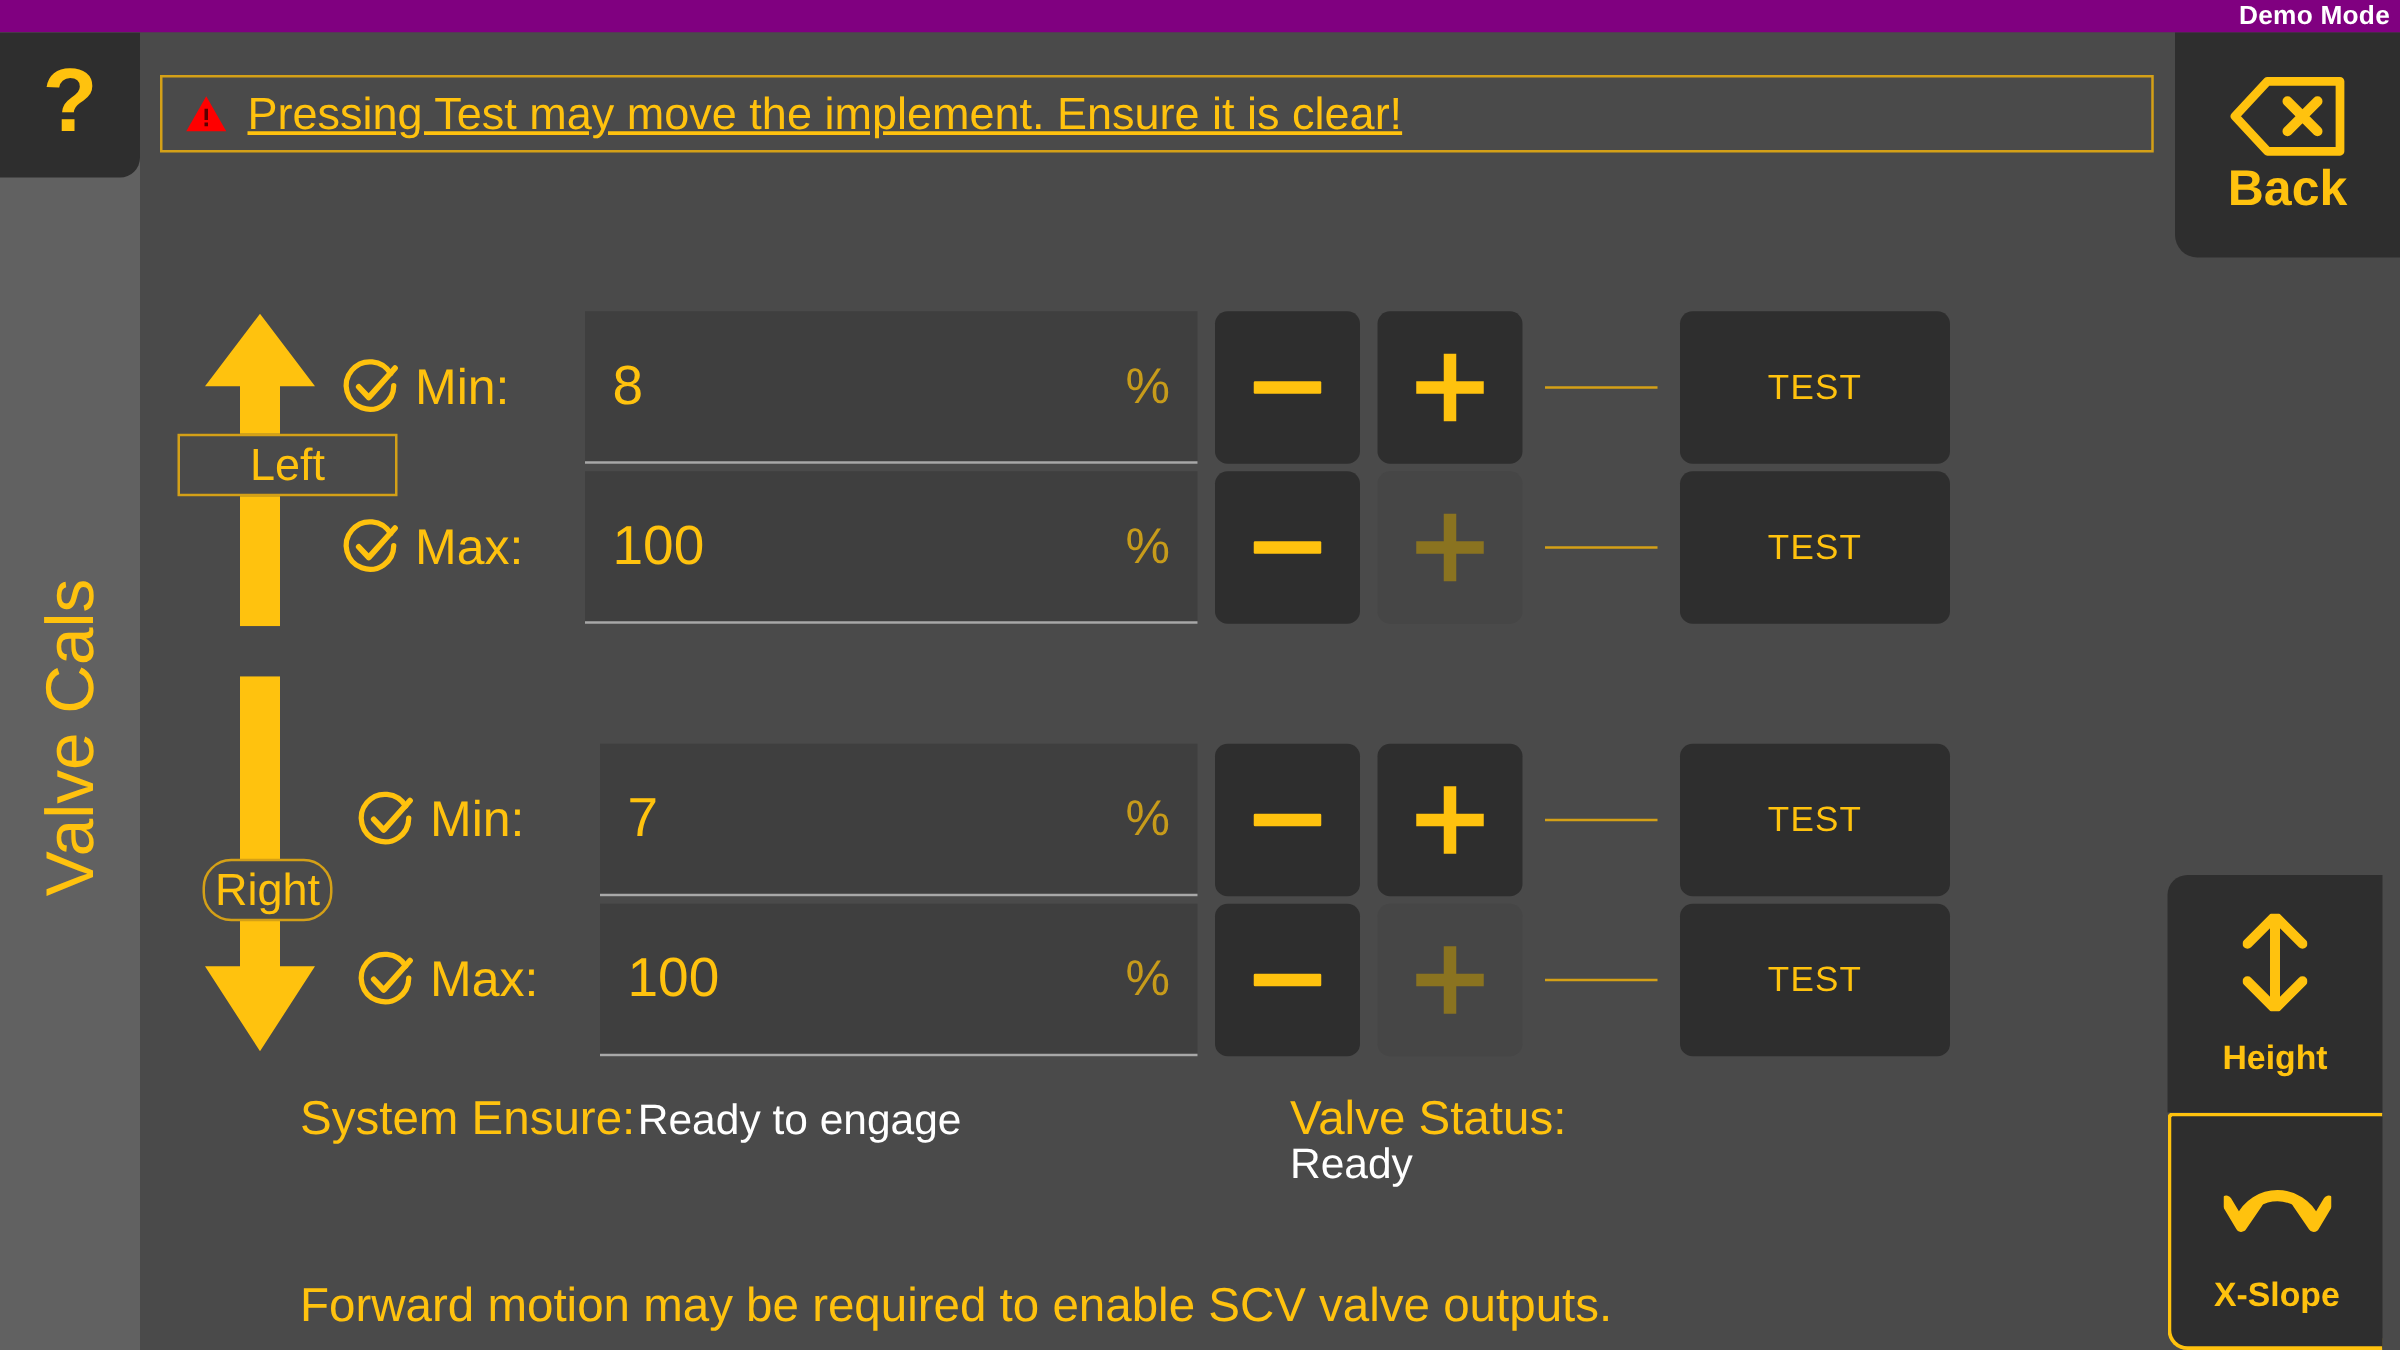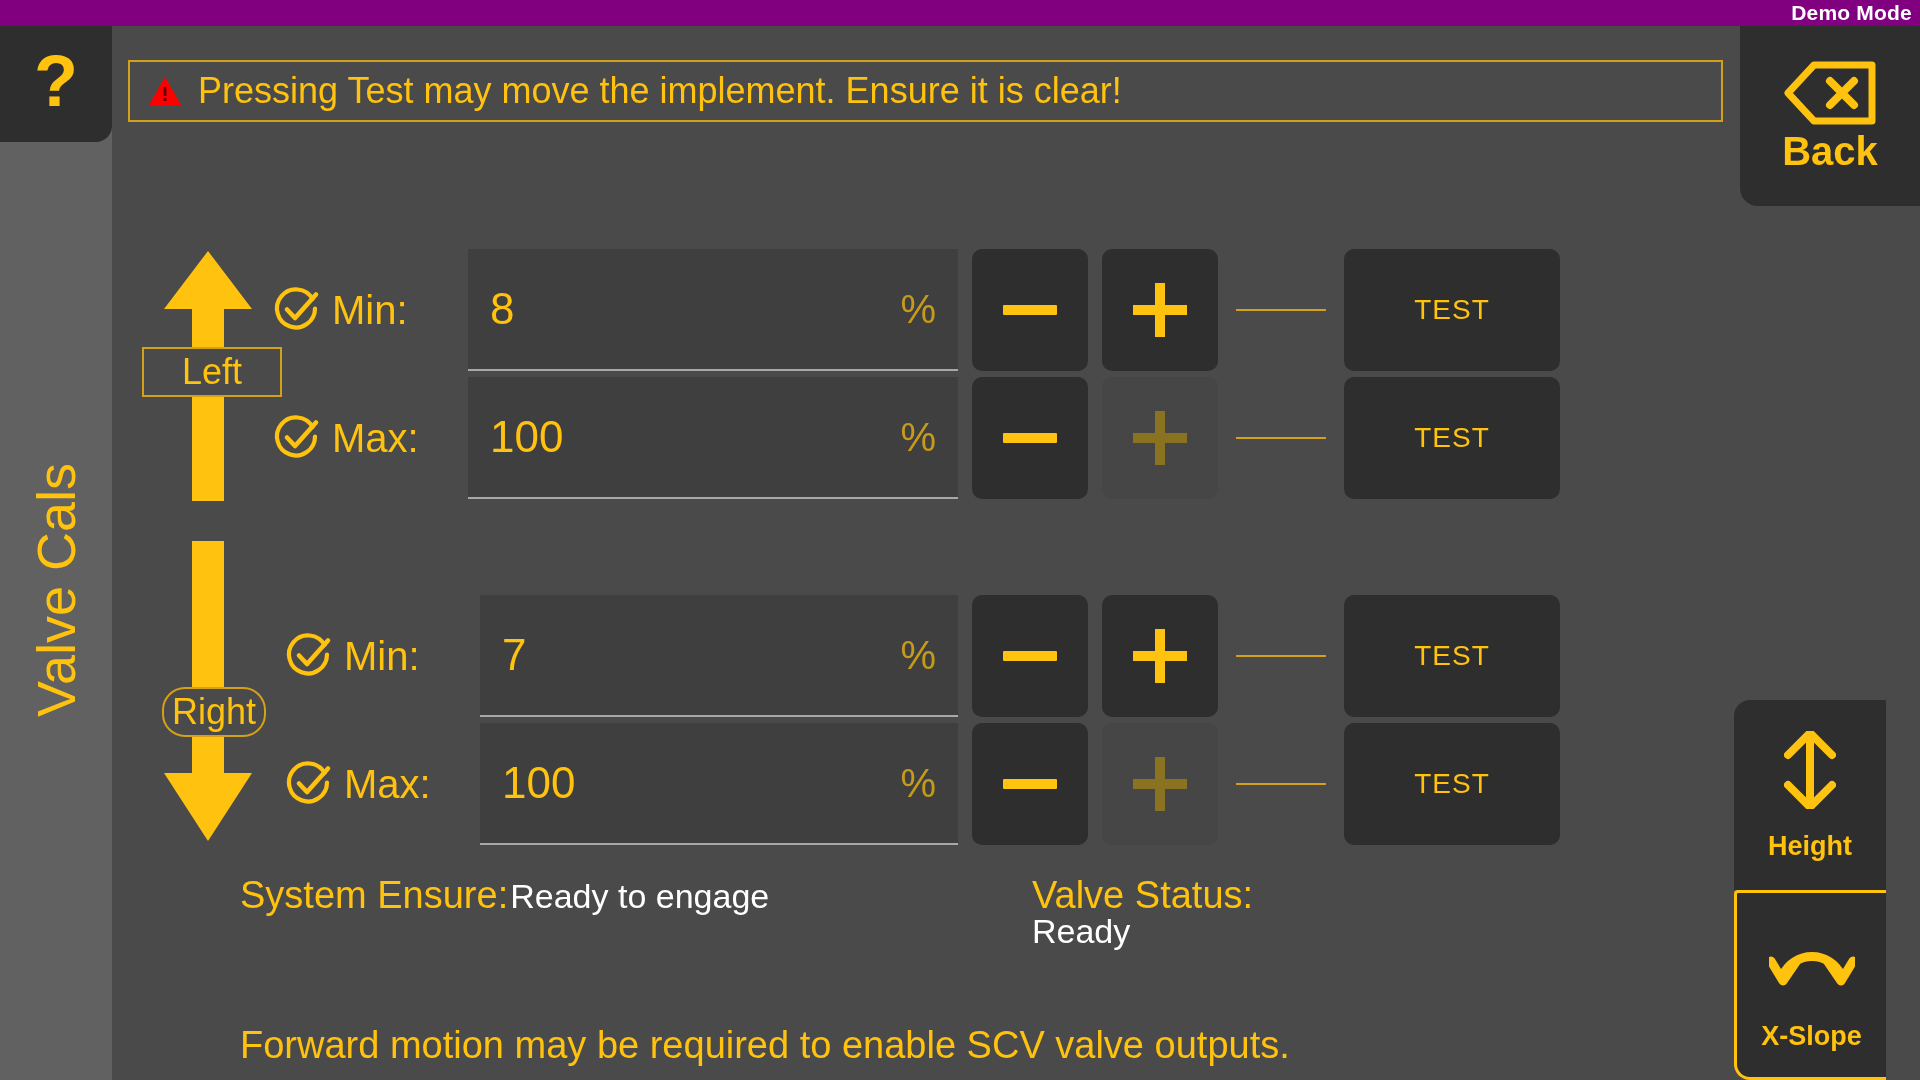--- a/index.html
+++ b/index.html
@@ -87,20 +87,21 @@
     position: relative;
     flex: 0 0 auto;
     margin-right: 16px;
   }
   .warn-tri svg { display: block; }
   .warn-text {
     color: #ffc20e;
     font-size: 36px;
     line-height: 1;
     white-space: nowrap;
+    text-decoration: underline;
   }
 
   
   .arrow-col {
     position: absolute;
     left: 30px; top: 195px;
     width: 140px; height: 650px;
   }
   .arrow-up, .arrow-down {
     position: absolute;
@@ -113,21 +114,21 @@
 
   .side-chip {
     position: absolute;
     border: 2px solid #d4a017;
     background: #4a4a4a;
     color: #ffc20e;
     font-size: 36px;
     line-height: 1;
     display: flex; align-items: center; justify-content: center;
   }
-  .chip-left  { left: 0px;  top: 126px; width: 140px; height: 50px; }
+  .chip-left  { left: 0px;  top: 126px; width: 176px; height: 50px; }
   .chip-right { left: 20px; top: 466px; width: 104px; height: 50px; border-radius: 23px; }
 
   
   .row {
     position: absolute;
     left: 160px;
     height: 128px;
     display: flex;
     align-items: center;
   }
@@ -311,21 +312,21 @@
 
   
   .mode-stack {
     position: absolute;
     left: 1734px; top: 700px;
     width: 186px; height: 380px;
   }
   .mode-btn {
     position: absolute;
     left: 0;
-    width: 152px; height: 190px;
+    width: 172px; height: 190px;
     background: #2e2e2e;
     display: flex; flex-direction: column;
     align-items: center; justify-content: center; gap: 12px;
   }
   .mode-btn.height {
     top: 0;
     border-top-left-radius: 16px;
   }
   .mode-btn.xslope {
     top: 190px;

